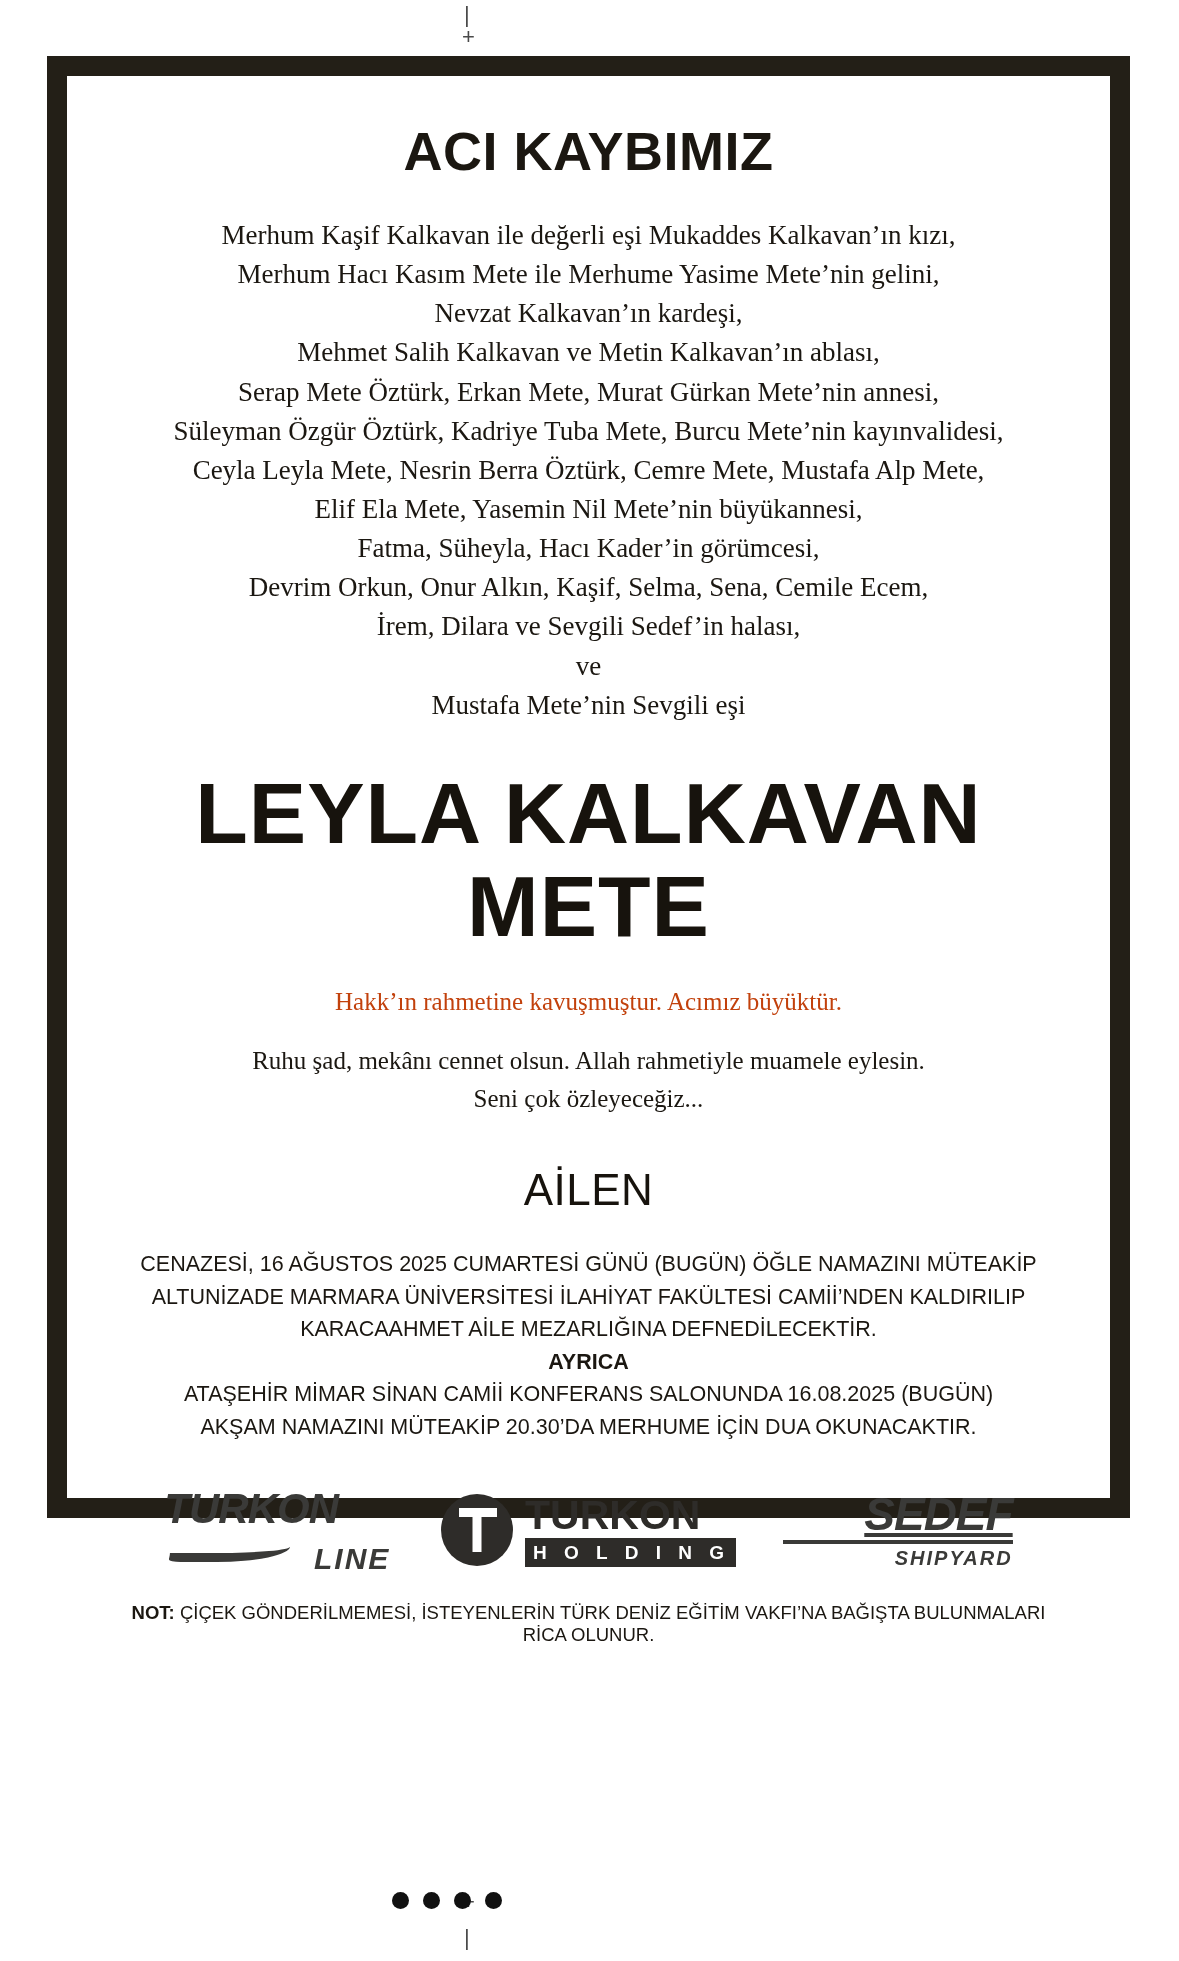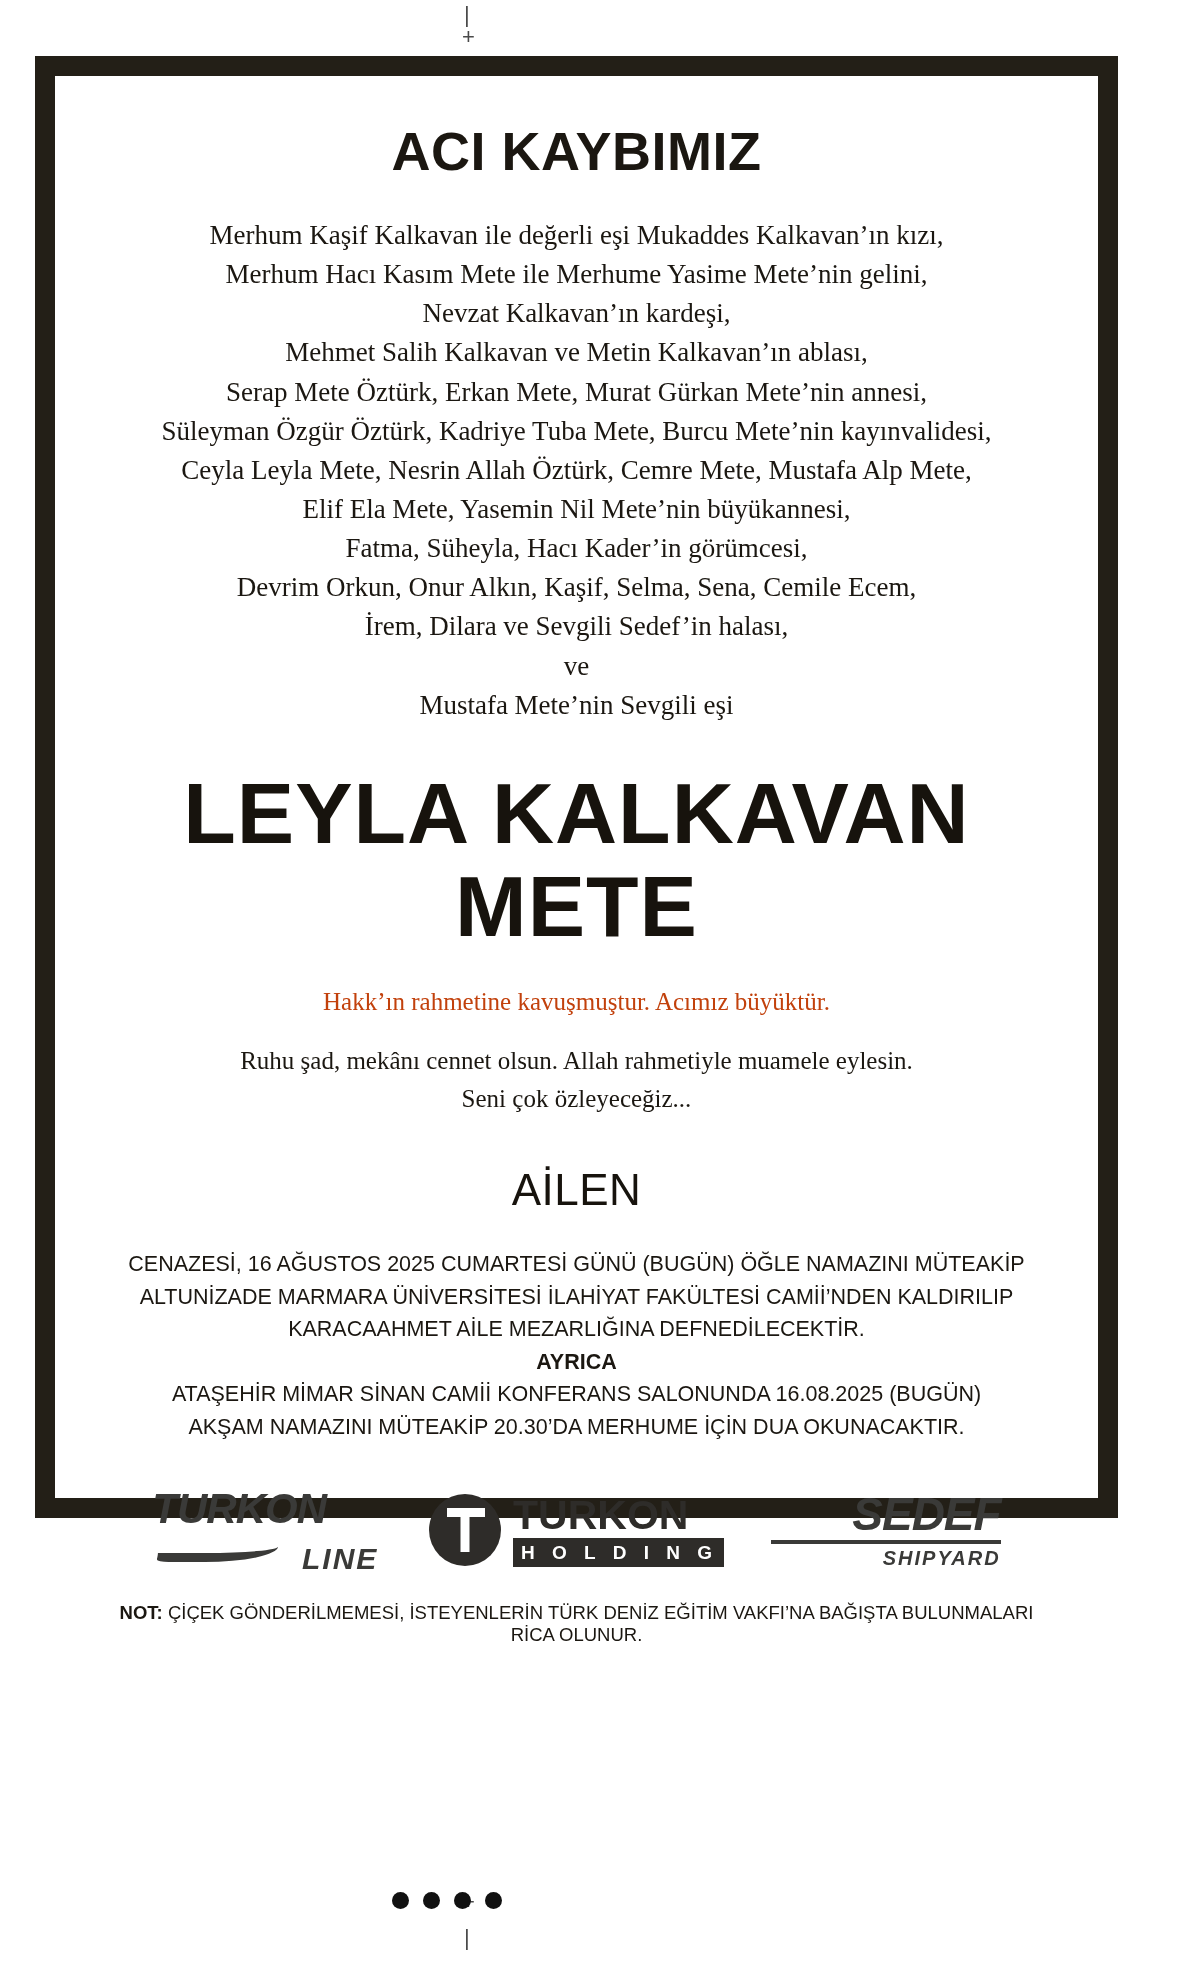--- a/index.html
+++ b/index.html
@@ -28,21 +28,21 @@
     color: #4a4a4a;
     font-family: "Liberation Sans", sans-serif;
     font-size: 22px;
     line-height: 1;
     user-select: none;
   }
 
   
   .notice-frame {
     position: absolute;
-    left: 35px;
+    left: 47px;
     top: 56px;
     width: 1083px;
     height: 1462px;
     background: #231f17;
     padding: 20px;
   }
   .notice-inner {
     width: 100%;
     height: 100%;
     background: #ffffff;
@@ -231,20 +231,21 @@
     text-align: right;
     width: 230px;
   }
   .lsd-name {
     font-family: "Liberation Sans", sans-serif;
     font-weight: bold;
     font-style: italic;
     font-size: 46px;
     letter-spacing: -1px;
     line-height: 1;
+    text-decoration: underline;
   }
   .lsd-sub {
     font-family: "Liberation Sans", sans-serif;
     font-weight: bold;
     font-style: italic;
     font-size: 20px;
     letter-spacing: 2px;
     border-top: 4px solid #3a3a38;
     margin-top: 3px;
     padding-top: 3px;
@@ -292,21 +293,21 @@
 
       <div class="headline">ACI KAYBIMIZ</div>
 
       <div class="relations">
         <div class="line">Merhum Kaşif Kalkavan ile değerli eşi Mukaddes Kalkavan’ın kızı,</div>
         <div class="line">Merhum Hacı Kasım Mete ile Merhume Yasime Mete’nin gelini,</div>
         <div class="line">Nevzat Kalkavan’ın kardeşi,</div>
         <div class="line">Mehmet Salih Kalkavan ve Metin Kalkavan’ın ablası,</div>
         <div class="line">Serap Mete Öztürk, Erkan Mete, Murat Gürkan Mete’nin annesi,</div>
         <div class="line">Süleyman Özgür Öztürk, Kadriye Tuba Mete, Burcu Mete’nin kayınvalidesi,</div>
-        <div class="line">Ceyla Leyla Mete, Nesrin Allah Öztürk, Cemre Mete, Mustafa Alp Mete,</div>
+        <div class="line">Ceyla Leyla Mete, Nesrin Berra Öztürk, Cemre Mete, Mustafa Alp Mete,</div>
         <div class="line">Elif Ela Mete, Yasemin Nil Mete’nin büyükannesi,</div>
         <div class="line">Fatma, Süheyla, Hacı Kader’in görümcesi,</div>
         <div class="line">Devrim Orkun, Onur Alkın, Kaşif, Selma, Sena, Cemile Ecem,</div>
         <div class="line">İrem, Dilara ve Sevgili Sedef’in halası,</div>
         <div class="line">ve</div>
         <div class="line">Mustafa Mete’nin Sevgili eşi</div>
       </div>
 
       <div class="deceased-name">LEYLA KALKAVAN METE</div>
 

